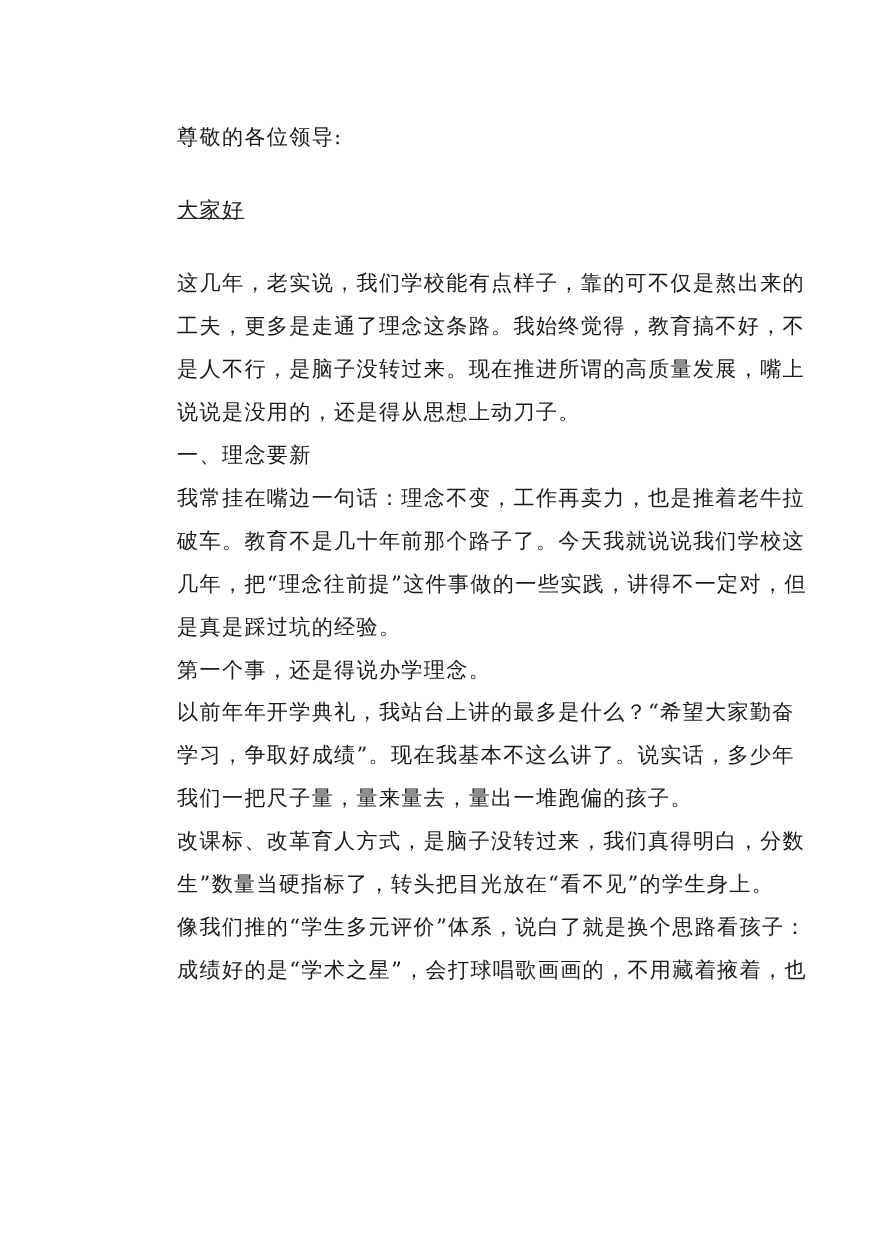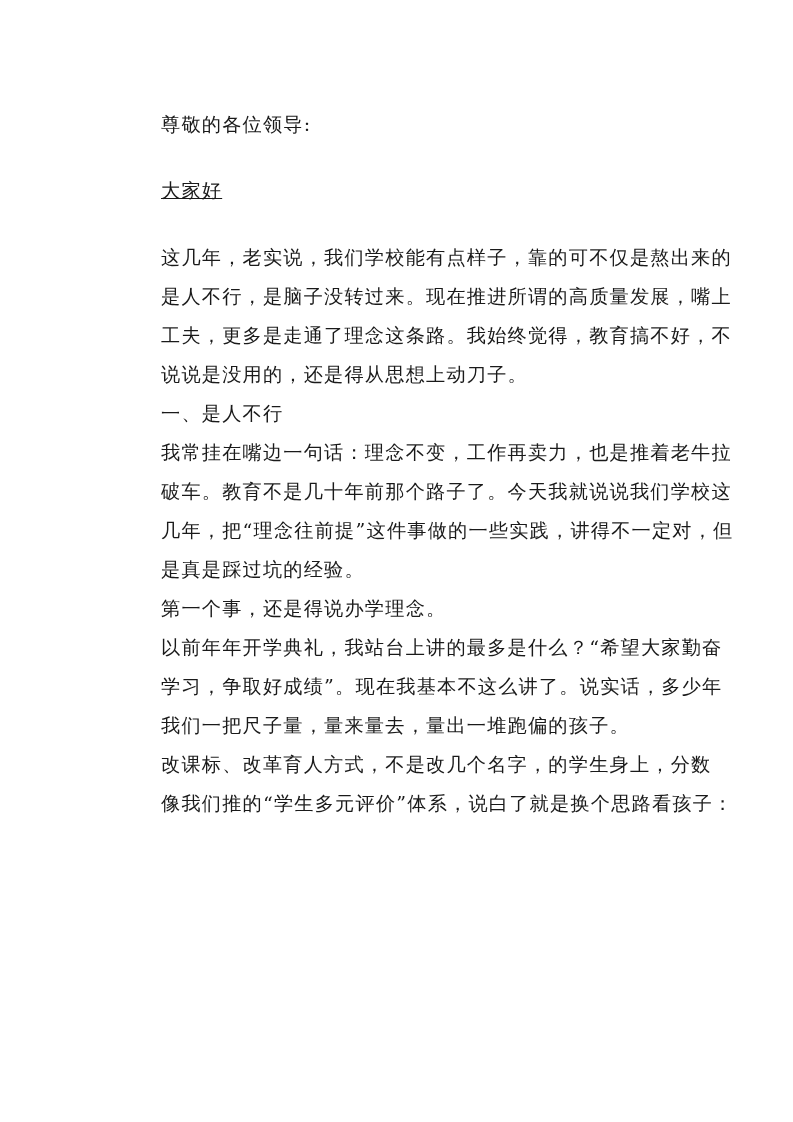--- a/index.html
+++ b/index.html
@@ -35,36 +35,38 @@
   </style>
 </head>
 <body>
 
 <div class="page">
   <div class="line salutation">尊敬的各位领导:</div>
   <div class="line greeting">大家好</div>
 
   <div>
     <div class="line">这几年，老实说，我们学校能有点样子，靠的可不仅是熬出来的</div>
+    <div class="line">工夫，更多是走通了理念这条路。我始终觉得，教育搞不好，不</div>
     <div class="line">是人不行，是脑子没转过来。现在推进所谓的高质量发展，嘴上</div>
-    <div class="line">工夫，更多是走通了理念这条路。我始终觉得，教育搞不好，不</div>
     <div class="line">说说是没用的，还是得从思想上动刀子。</div>
   </div>
 
-  <div class="line">一、是人不行</div>
+  <div class="line">一、理念要新</div>
 
   <div>
     <div class="line">我常挂在嘴边一句话：理念不变，工作再卖力，也是推着老牛拉</div>
     <div class="line">破车。教育不是几十年前那个路子了。今天我就说说我们学校这</div>
     <div class="line">几年，把“理念往前提”这件事做的一些实践，讲得不一定对，但</div>
     <div class="line">是真是踩过坑的经验。</div>
   </div>
 
 
   <div>
     <div class="line">第一个事，还是得说办学理念。</div>
     <div class="line">以前年年开学典礼，我站台上讲的最多是什么？“希望大家勤奋</div>
     <div class="line">学习，争取好成绩”。现在我基本不这么讲了。说实话，多少年</div>
     <div class="line">我们一把尺子量，量来量去，量出一堆跑偏的孩子。</div>
-    <div class="line">改课标、改革育人方式，不是改几个名字，的学生身上，分数</div>
+    <div class="line">改课标、改革育人方式，是脑子没转过来，我们真得明白，分数</div>
+    <div class="line">生”数量当硬指标了，转头把目光放在“看不见”的学生身上。</div>
     <div class="line">像我们推的“学生多元评价”体系，说白了就是换个思路看孩子：</div>
+    <div class="line">成绩好的是“学术之星”，会打球唱歌画画的，不用藏着掖着，也</div>
   </div>
 </div>
 
 </body></html>

